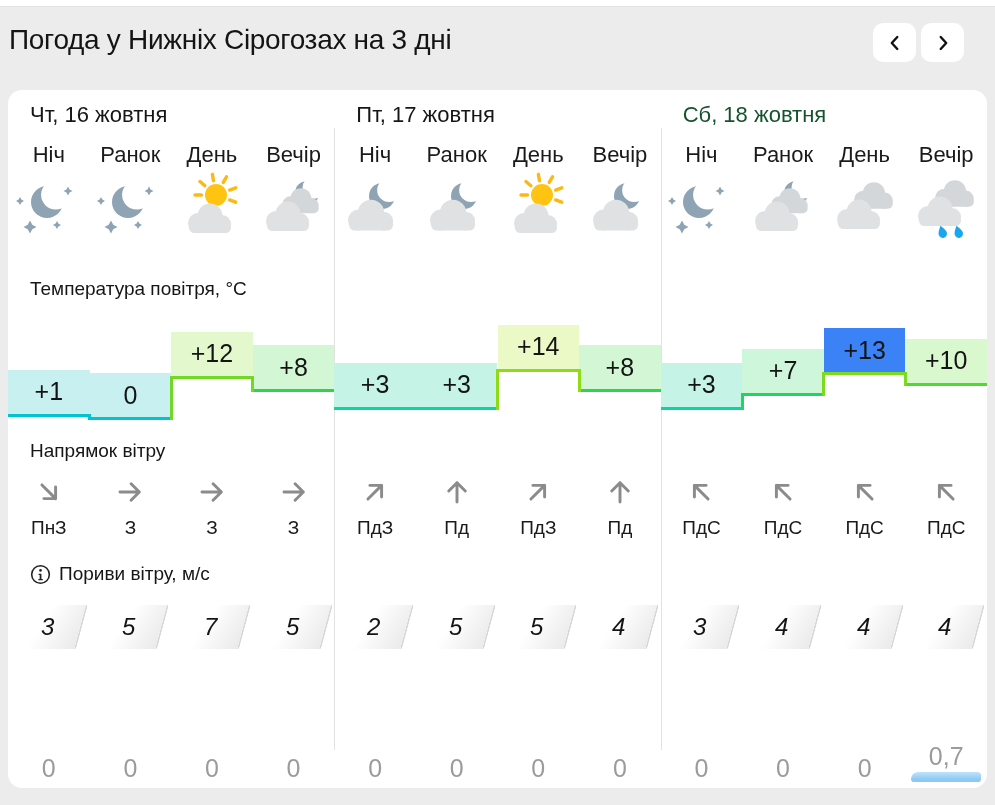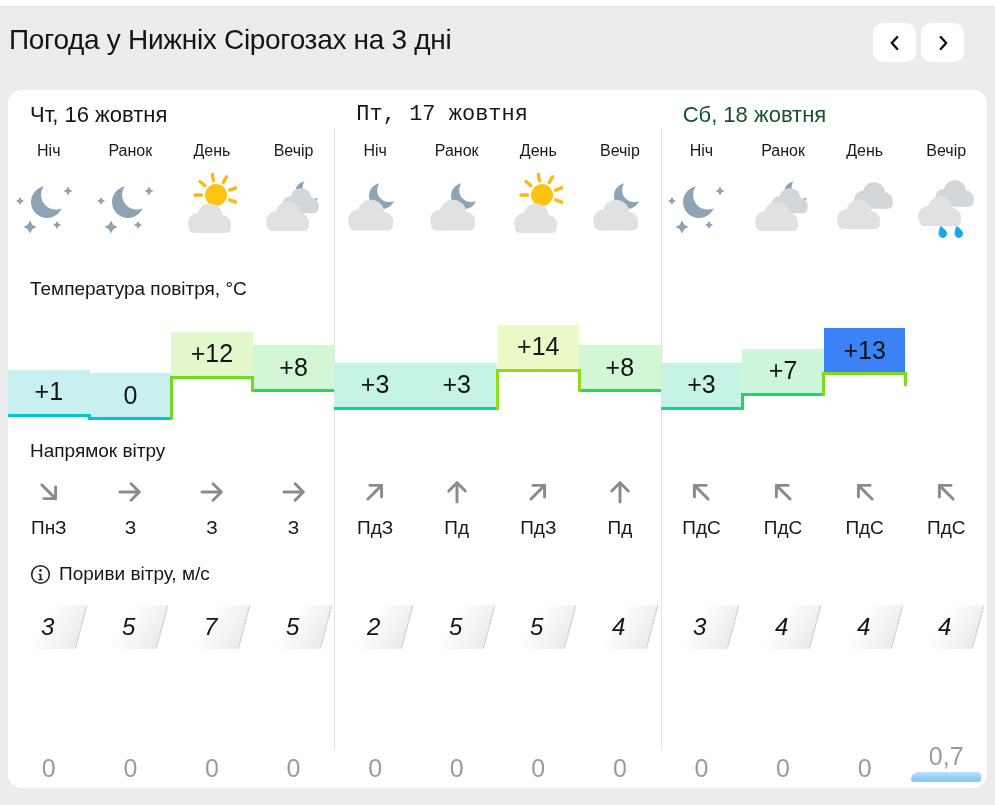--- a/index.html
+++ b/index.html
@@ -25,21 +25,21 @@
   .divider.d2 { left:calc(200%/3); }
 
   .row { position:absolute; left:0; right:0; display:grid;
     grid-template-columns:repeat(12,1fr); }
   .row .cell { display:flex; align-items:center; justify-content:center; }
 
   .dates { top:12px; grid-template-columns:repeat(3,1fr); }
   .date { padding-left:22px; font-size:22px; color:#161616; cursor:pointer; }
 
   .periods { top:52px; }
-  .period { font-size:16px; color:#1a1a1a; }
+  .period { font-size:22px; color:#1a1a1a; }
 
   .icons { top:74px; height:84px; }
 
   .section-label { position:absolute; left:22px; display:flex; align-items:center;
     gap:8px; font-size:19px; color:#161616; }
   .lbl-temp { top:188px; }
   .lbl-wind { top:350px; }
   .lbl-gust { top:473px; }
   .lbl-precip { top:586px; }
 
@@ -105,20 +105,21 @@
       <div class="temp-block" style="left: 8.33333%; width: 8.33333%; bottom: 12px; height: 47px; background: rgb(201, 240, 241); border-bottom: 3px solid rgb(0, 196, 207);">0</div>
       <div class="temp-block" style="left: 16.6667%; width: 8.33333%; bottom: 53.4px; height: 47px; background: rgb(227, 248, 204); border-bottom: 3px solid rgb(114, 216, 38);">+12</div>
       <div class="temp-block" style="left: 25%; width: 8.33333%; bottom: 39.6px; height: 47px; background: rgb(211, 247, 212); border-bottom: 3px solid rgb(44, 213, 77);">+8</div>
       <div class="temp-block" style="left: 33.3333%; width: 8.33333%; bottom: 22.35px; height: 47px; background: rgb(197, 243, 230); border-bottom: 3px solid rgb(11, 214, 160);">+3</div>
       <div class="temp-block" style="left: 41.6667%; width: 8.33333%; bottom: 22.35px; height: 47px; background: rgb(197, 243, 230); border-bottom: 3px solid rgb(11, 214, 160);">+3</div>
       <div class="temp-block" style="left: 50%; width: 8.33333%; bottom: 60.3px; height: 47px; background: rgb(234, 249, 198); border-bottom: 3px solid rgb(142, 220, 22);">+14</div>
       <div class="temp-block" style="left: 58.3333%; width: 8.33333%; bottom: 39.6px; height: 47px; background: rgb(211, 247, 212); border-bottom: 3px solid rgb(44, 213, 77);">+8</div>
       <div class="temp-block" style="left: 66.6667%; width: 8.33333%; bottom: 22.35px; height: 47px; background: rgb(197, 243, 230); border-bottom: 3px solid rgb(11, 214, 160);">+3</div>
       <div class="temp-block" style="left: 75%; width: 8.33333%; bottom: 36.15px; height: 47px; background: rgb(205, 246, 218); border-bottom: 3px solid rgb(31, 215, 94);">+7</div>
       <div class="temp-block" style="left: 83.3333%; width: 8.33333%; bottom: 56.85px; height: 47px; background: #3b82f6; border-bottom: 3px solid rgb(126, 218, 30);">+13</div>
+      <div class="temp-block" style="left: 91.6667%; width: 8.33333%; bottom: 46.5px; height: 47px; background: rgb(218, 248, 205); border-bottom: 3px solid rgb(80, 217, 52);">+10</div>
       <div class="temp-connector" style="left: calc(8.33333% - 1.5px); width: 3px; bottom: 12px; height: 6.45px; background: rgb(0, 196, 207);"></div>
       <div class="temp-connector" style="left: calc(16.6667% - 1.5px); width: 3px; bottom: 12px; height: 44.4px; background: rgb(114, 216, 38);"></div>
       <div class="temp-connector" style="left: calc(25% - 1.5px); width: 3px; bottom: 39.6px; height: 16.8px; background: rgb(114, 216, 38);"></div>
       <div class="temp-connector" style="left: calc(50% - 1.5px); width: 3px; bottom: 22.35px; height: 40.95px; background: rgb(142, 220, 22);"></div>
       <div class="temp-connector" style="left: calc(58.3333% - 1.5px); width: 3px; bottom: 39.6px; height: 23.7px; background: rgb(142, 220, 22);"></div>
       <div class="temp-connector" style="left: calc(75% - 1.5px); width: 3px; bottom: 22.35px; height: 16.8px; background: rgb(31, 215, 94);"></div>
       <div class="temp-connector" style="left: calc(83.3333% - 1.5px); width: 3px; bottom: 36.15px; height: 23.7px; background: rgb(126, 218, 30);"></div>
       <div class="temp-connector" style="left: calc(91.6667% - 1.5px); width: 3px; bottom: 46.5px; height: 13.35px; background: rgb(126, 218, 30);"></div>
     </div>
 
@@ -132,21 +133,21 @@
           <circle cx="10" cy="10" r="8.4" fill="none" stroke="#222" stroke-width="1.5"></circle>
           <circle cx="10" cy="6.1" r="1.25" fill="#222"></circle>
           <path d="M8.2 9.2 h2.7 v5 h1.3 v1.3 H8 v-1.3 h1.2 v-3.7 H8.2 Z" fill="#222"></path>
         </svg>
     </span>
     <span>Пориви вітру, м/с</span>
   </div>
 
 <div class="row dates">
       <div class="date" style="color: rgb(22, 22, 22);">Чт, 16 жовтня</div>
-      <div class="date" style="color: rgb(22, 22, 22); font-family: Liberation Mono, monospace;">Пт, 17 жовтня</div>
+      <div class="date" style="color: rgb(22, 22, 22);">Пт, 17 жовтня</div>
       <div class="date" style="color: #14532d;">Сб, 18 жовтня</div>
     </div>
     <div class="row periods">
       <div class="cell">
         <span class="period">Ніч</span>
       </div>
       <div class="cell">
         <span class="period">Ранок</span>
       </div>
       <div class="cell">

